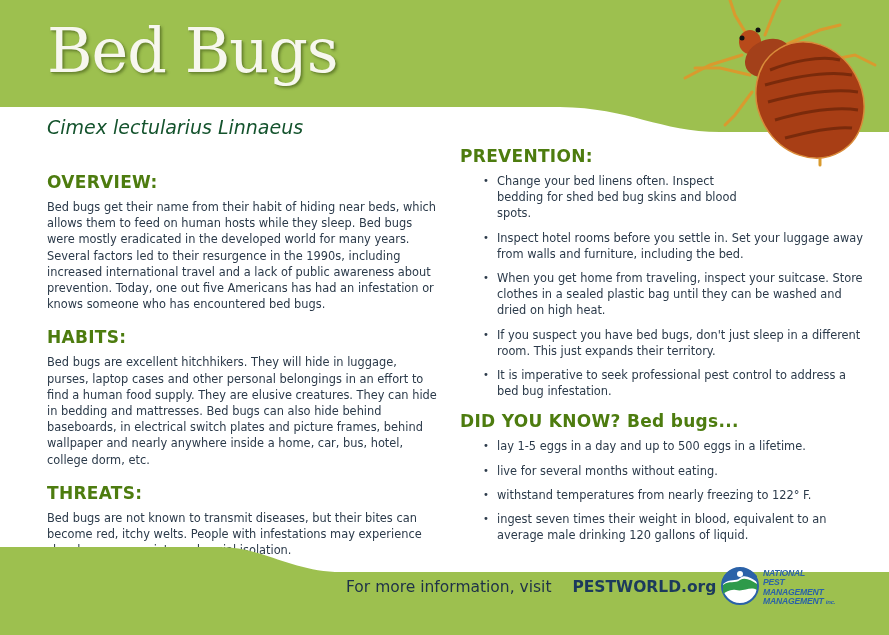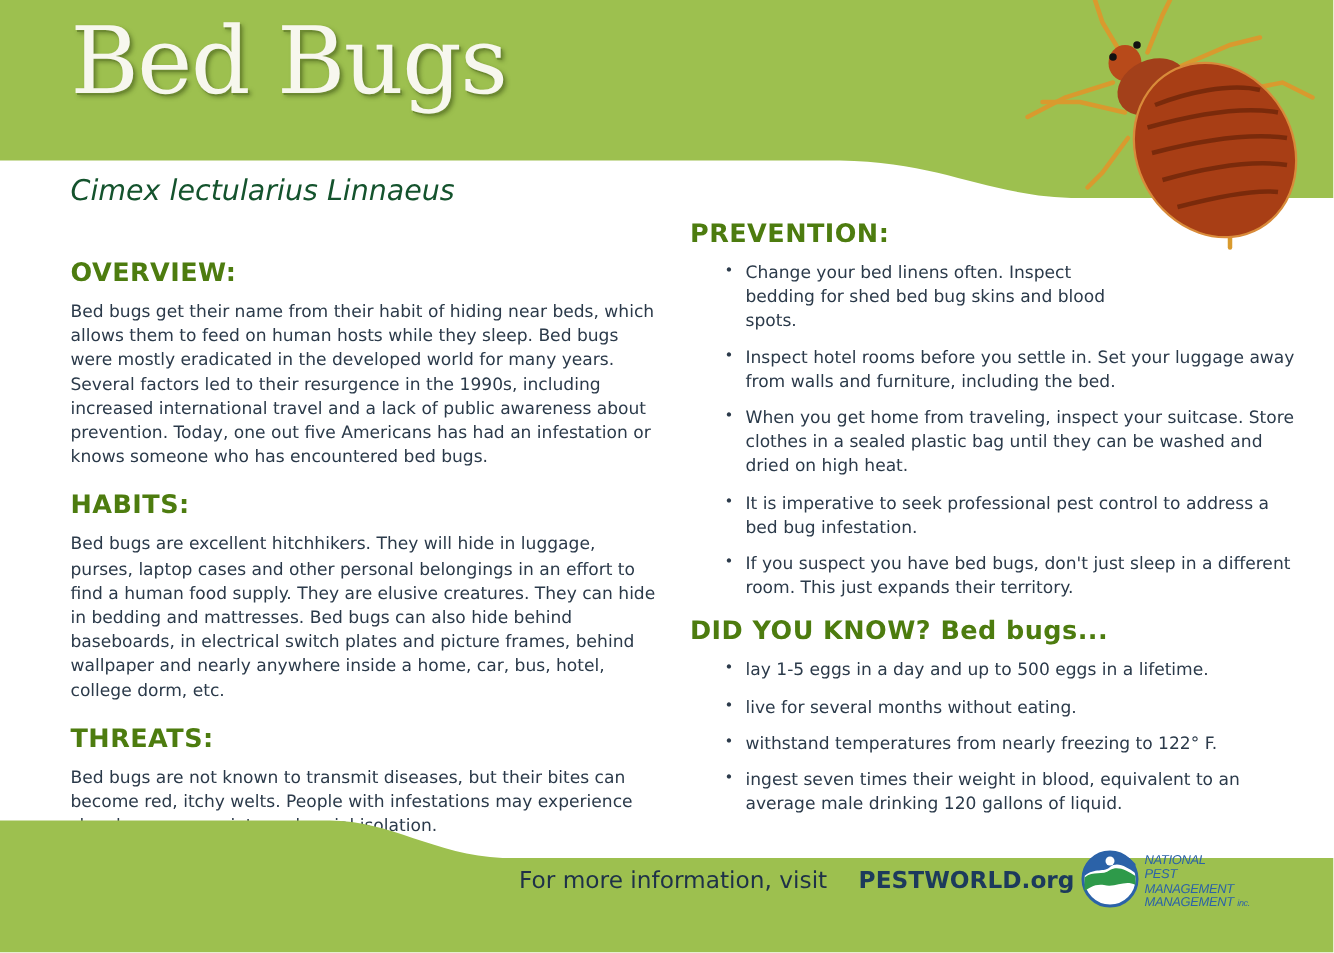--- a/index.html
+++ b/index.html
@@ -5,21 +5,21 @@
     html, body { margin: 0; padding: 0; }
     body {
       width: 889px; height: 635px; overflow: hidden; position: relative;
       background: #ffffff;
       font-family: "Liberation Sans", "DejaVu Sans", sans-serif;
       color: #2b3a4a;
     }
     .header-bg { position: absolute; left: 0; top: 0; width: 889px; height: 160px; }
     .footer-bg { position: absolute; left: 0; top: 540px; width: 889px; height: 95px; }
     .title {
-      position: absolute; left: 47px; top: 10px;
+      position: absolute; left: 47px; top: 20px;
       font-family: "DejaVu Serif", "Liberation Serif", serif;
       font-size: 62px; color: #f7f7ee; letter-spacing: -1px;
       text-shadow: 1px 1px 0 #6d8a32, 2px 2px 3px rgba(60,80,20,0.55);
       margin: 0; font-weight: normal; line-height: 1;
     }
     .subtitle {
       position: absolute; left: 47px; top: 116px;
       font-size: 19px; font-style: italic; color: #14532d; margin: 0;
       font-family: "DejaVu Sans", sans-serif; font-weight: normal;
     }
@@ -44,21 +44,21 @@
       content: "\2022"; position: absolute; left: 0; top: 0; font-size: 10px; color: #2b3a4a;
     }
     .footer-text {
       position: absolute; left: 346px; top: 578px; font-size: 15.5px; color: #1e3148;
       font-family: "DejaVu Sans", sans-serif;
     }
     .footer-text b { color: #1c3a5c; font-weight: bold; margin-left: 16px; }
     .logo { position: absolute; left: 720px; top: 566px; width: 40px; height: 40px; }
     .logo-text {
       position: absolute; left: 763px; top: 569px; font-size: 8.6px; line-height: 9.3px;
-      font-weight: normal; font-style: italic; color: #2b62a8;
+      font-weight: bold; font-style: italic; color: #2b62a8;
       font-family: "Liberation Sans", sans-serif; letter-spacing: -0.2px;
     }
     .logo-text small { font-size: 6px; }
   </style>
 </head>
 <body>
 
 <svg class="header-bg" viewBox="0 0 889 160" preserveAspectRatio="none">
   <path d="M0,0 L889,0 L889,132 L720,132 C660,132 630,108 560,107 L0,107 Z" fill="#9dc04f"></path>
 </svg>
@@ -107,22 +107,22 @@
   </section>
 </div>
 
 <div class="col-right">
   <section>
     <h2 class="section">PREVENTION:</h2>
     <ul class="bullets">
       <li style="width:265px">Change your bed linens often. Inspect bedding for shed bed bug skins and blood spots.</li>
       <li>Inspect hotel rooms before you settle in. Set your luggage away from walls and furniture, including the bed.</li>
       <li>When you get home from traveling, inspect your suitcase. Store clothes in a sealed plastic bag until they can be washed and dried on high heat.</li>
+      <li>If you suspect you have bed bugs, don't just sleep in a different room. This just expands their territory.</li>
       <li>It is imperative to seek professional pest control to address a bed bug infestation.</li>
-      <li>If you suspect you have bed bugs, don't just sleep in a different room. This just expands their territory.</li>
     </ul>
   </section>
   <section>
     <h2 class="section">DID YOU KNOW? Bed bugs...</h2>
     <ul class="bullets">
       <li>lay 1-5 eggs in a day and up to 500 eggs in a lifetime.</li>
       <li>live for several months without eating.</li>
       <li>withstand temperatures from nearly freezing to 122° F.</li>
       <li>ingest seven times their weight in blood, equivalent to an average male drinking 120 gallons of liquid.</li>
     </ul>

